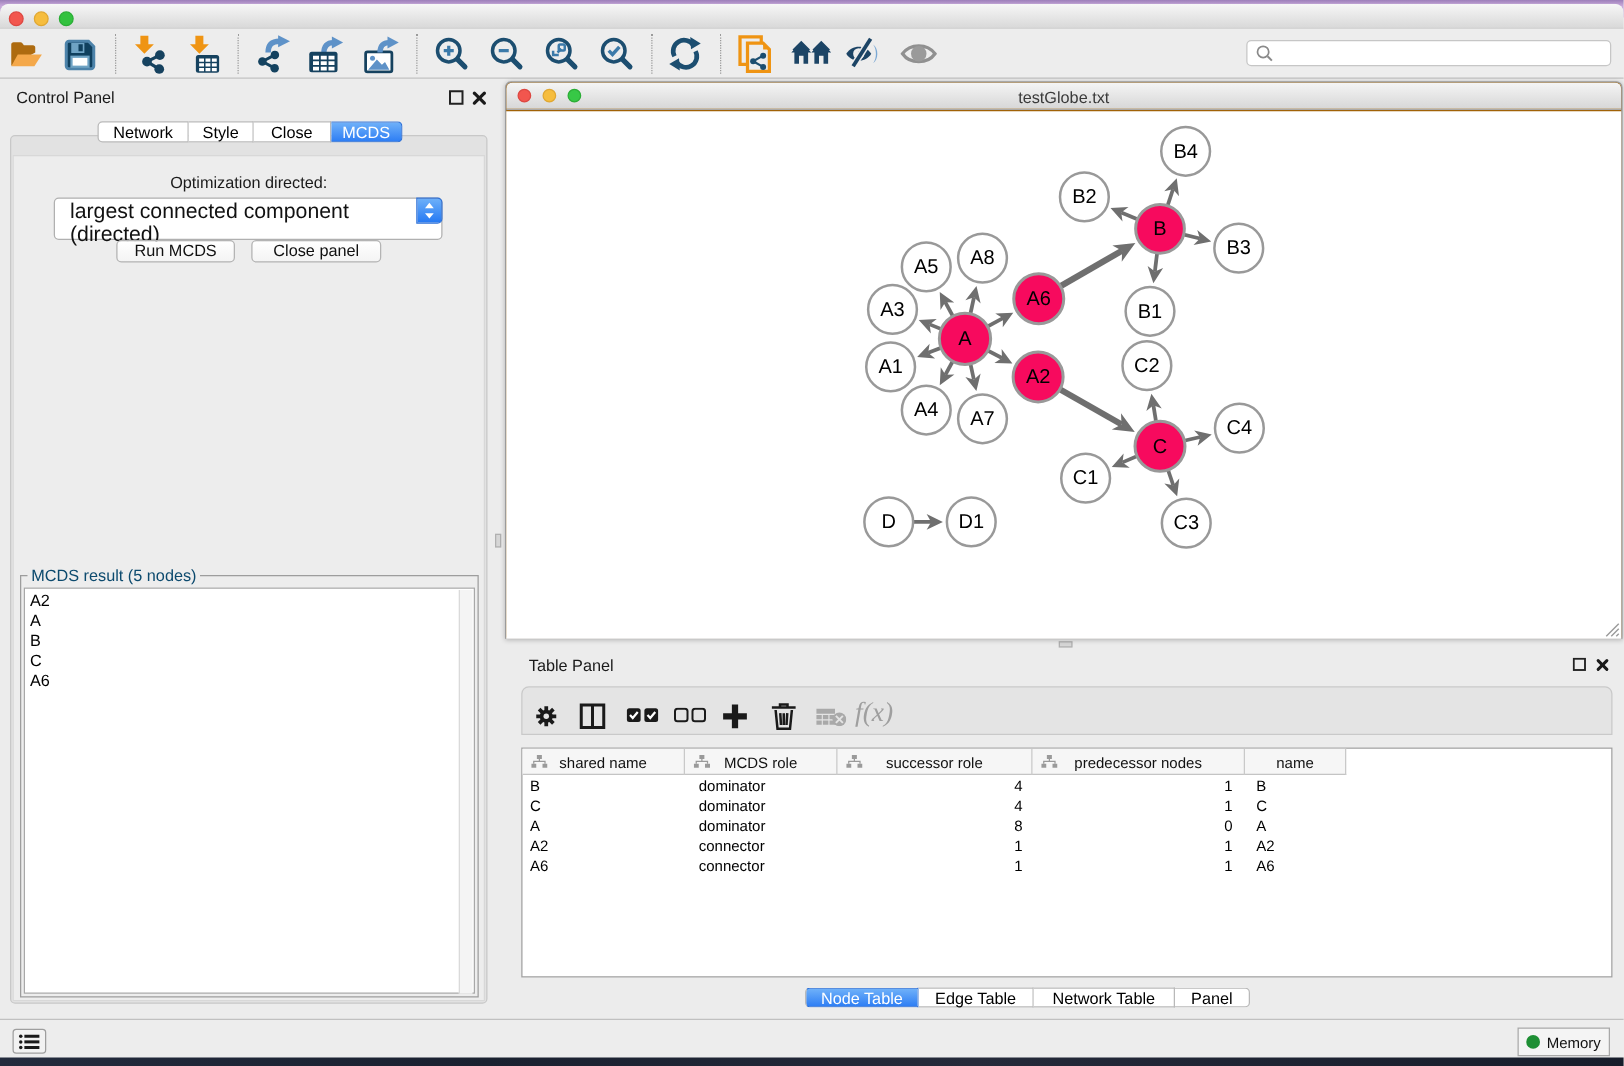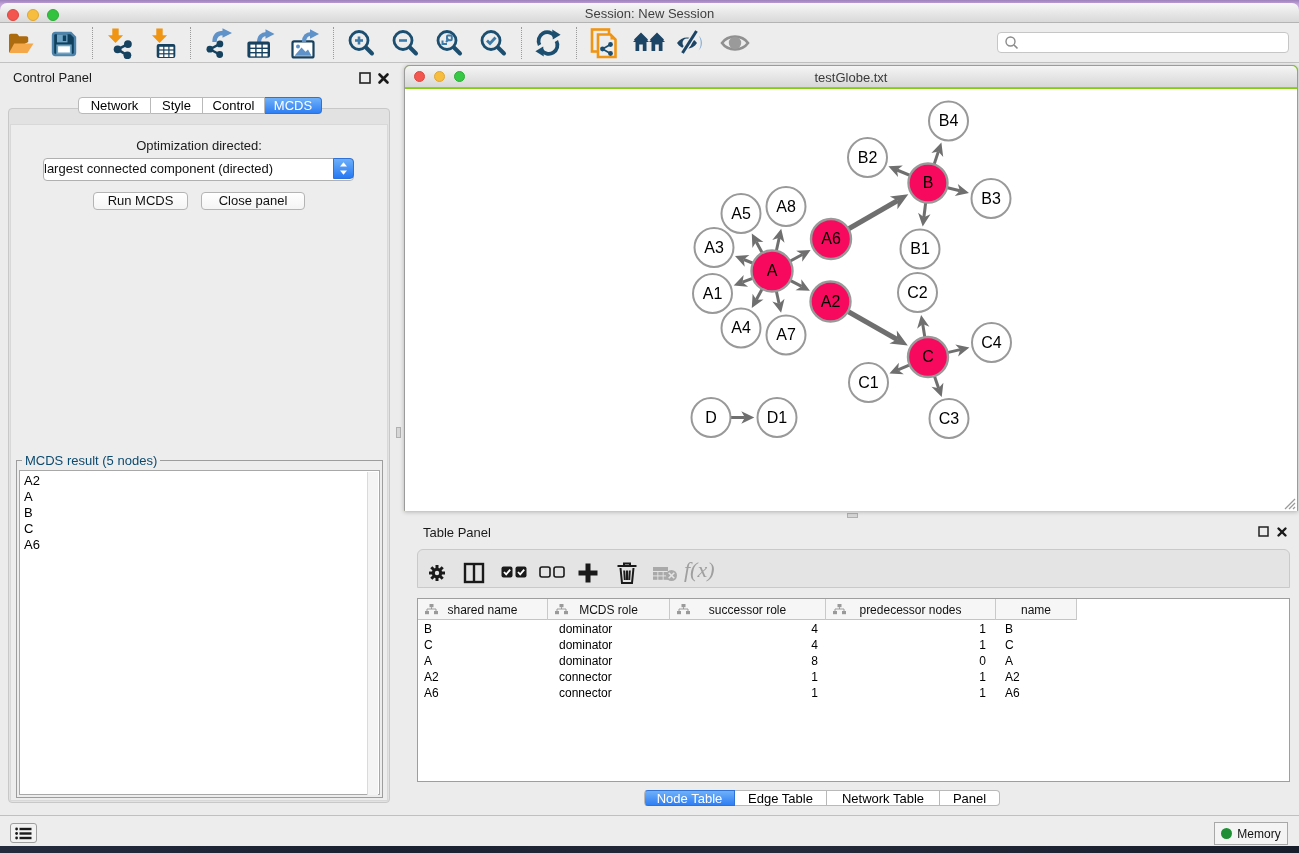--- a/index.html
+++ b/index.html
@@ -19,30 +19,30 @@
 
 #cpTitle{left:13px;top:70px;font-size:13px;color:#1a1a1a}
 #cpPanel{left:8px;top:108px;width:382px;height:695px;background:#e2e2e2;border:1px solid #c8c8c8;border-radius:4px}
 #cpInner{left:10px;top:124px;width:378px;height:677px;background:#ededed;border:1px solid #d8d8d8}
 .seg{display:flex;position:absolute;height:17px;font-size:13px}
 .seg .s{background:#fff;border-top:1px solid #b9b9b9;border-bottom:1px solid #b9b9b9;border-right:1px solid #b9b9b9;display:flex;align-items:center;justify-content:center;color:#000000}
 .seg .s:first-child{border-left:1px solid #b9b9b9;border-radius:4px 0 0 4px}
 .seg .s:last-child{border-radius:0 4px 4px 0}
 .seg .sel{background:linear-gradient(#6fb1f9,#2e7ef4);color:#fff;border-color:#2e71d8}
 #optLabel{left:9px;top:138px;width:380px;text-align:center;font-size:13px;color:#1a1a1a}
-#dropdown{left:43px;top:158px;width:311px;height:23px;background:#fff;border:1px solid #b0b0b0;border-radius:4px;font-size:13px;color:#111;line-height:19px;}
+#dropdown{left:43px;top:158px;width:311px;height:34px;background:#fff;border:1px solid #b0b0b0;border-radius:4px;font-size:17px;color:#111;line-height:19px;padding-left:12px}
 #ddBtn{position:absolute;right:-1px;top:-1px;width:21px;height:21px;border-radius:0 4px 4px 0;background:linear-gradient(#6db0f9,#2579f3);border:1px solid #2e71d8}
 .btn{position:absolute;height:18px;background:linear-gradient(#ffffff,#f4f4f4);border:1px solid #b4b4b4;border-radius:4px;font-size:13px;color:#111;text-align:center;line-height:16px}
 
 #fs{left:16px;top:460px;width:367px;height:338px;border:1px solid #9d9d9d}
 #fsLegend{left:22px;top:453px;background:#ededed;padding:0 3px;font-size:13px;color:#0c4a6e}
 #fsList{left:19px;top:470px;width:361px;height:325px;background:#fff;border:1px solid #a8a8a8;font-size:13px;color:#000;padding:2px 0 0 4px;line-height:16px}
 #fsScroll{position:absolute;right:1px;top:1px;width:11px;height:323px;background:#f4f4f4;border-left:1px solid #dadada}
 
-#netwin{left:404px;top:65px;width:894px;height:446px;background:#84cc16;border:1px solid #9b9b9b;border-radius:5px 5px 0 0;box-shadow:0 1px 4px rgba(0,0,0,0.25)}
+#netwin{left:404px;top:65px;width:894px;height:446px;background:#a16207;border:1px solid #9b9b9b;border-radius:5px 5px 0 0;box-shadow:0 1px 4px rgba(0,0,0,0.25)}
 #nettitle{position:absolute;left:0;top:0;width:100%;height:22px;background:linear-gradient(#f5f5f5,#d7d7d7);border-bottom:1px solid #aaaaaa;border-radius:5px 5px 0 0}
 #nettitle .t{position:absolute;left:0;right:0;top:4px;text-align:center;font-size:13px;color:#3a3a3a}
 #netcanvas{position:absolute;left:0;top:23px;width:892px;height:422px;background:#fff}
 
 #tpTitle{left:423px;top:525px;font-size:13px;color:#1a1a1a}
 #tpToolbar{left:417px;top:549px;width:873px;height:39px;background:#e4e4e4;border:1px solid #c9c9c9;border-radius:6px 6px 0 0}
 #tpTable{left:417px;top:598px;width:873px;height:184px;background:#fff;border:1px solid #9e9e9e}
 #tpHead{position:absolute;left:0;top:0;height:21px;background:#f6f6f6;border-bottom:1px solid #c4c4c4;font-size:12px;color:#111}
 .hc{position:absolute;top:0;height:21px;border-right:1px solid #c9c9c9;display:flex;align-items:center;justify-content:center}
 .tr{position:absolute;font-size:12px;color:#000;height:16px;line-height:16px}
@@ -51,21 +51,20 @@
 #listbtn{left:10px;top:823px;width:27px;height:20px;background:#f2f2f2;border:1px solid #9e9e9e;border-radius:3px}
 #membtn{left:1214px;top:822px;width:74px;height:23px;background:#f4f4f4;border:1px solid #a8a8a8;font-size:12px;color:#111;display:flex;align-items:center;justify-content:center;gap:5px}
 #desk{left:0;top:846px;width:1299px;height:7px;background:linear-gradient(90deg,#232b3d 0%,#1a2130 30%,#252a3a 60%,#171d2b 100%)}
 .grip{position:absolute;background:#d6d6d6;border:1px solid #b0b0b0}
 </style></head><body>
 <div class="abs" id="deskTop"></div>
 <div class="abs" id="titlebar">
  <div class="light" style="left:7px;background:#f2564e;border:1px solid #dd4741"></div>
  <div class="light" style="left:27px;background:#f6bd3e;border:1px solid #e0a731"></div>
  <div class="light" style="left:47px;background:#33c23f;border:1px solid #2aad35"></div>
- <div class="t">Session: New Session</div>
 </div>
 <div class="abs" id="toolbar">
  <div class="tsep" style="left:92px"></div>
  <div class="tsep" style="left:190px"></div>
  <div class="tsep" style="left:333px"></div>
  <div class="tsep" style="left:521px"></div>
  <div class="tsep" style="left:576px"></div>
  <div class="ticon" style="left:6px;width:30px">
       <svg width="30" height="32" viewBox="0 0 30 32">
   <path d="M3 25.5 V8.5 c0-1 .8-1.8 1.8-1.8 h5.6 c.6 0 1.1.3 1.5.8 l1.2 1.7 h7.3 c1 0 1.8.8 1.8 1.8 v4z" fill="#ad6b10"></path>
@@ -248,21 +247,21 @@
     <g stroke="#1a1a1a" stroke-width="2.6" stroke-linecap="round">
       <line x1="2.5" y1="2.5" x2="10.5" y2="10.5"></line>
       <line x1="10.5" y1="2.5" x2="2.5" y2="10.5"></line>
     </g>
   </svg>
 <div class="abs" id="cpPanel"></div>
 <div class="abs" id="cpInner"></div>
 <div class="seg" style="left:78px;top:97px">
  <div class="s" style="width:73px">Network</div>
  <div class="s" style="width:52px">Style</div>
- <div class="s" style="width:62px">Control</div>
+ <div class="s" style="width:62px">Close</div>
  <div class="s sel" style="width:57px">MCDS</div>
 </div>
 <div class="abs" id="optLabel">Optimization directed:</div>
 <div class="abs" id="dropdown">largest connected component (directed)
  <div id="ddBtn"><svg width="19" height="19" viewBox="0 0 19 19">
         <g fill="#fff">
           <path d="M9.5 3.2 L13 7.5 H6z"></path>
           <path d="M9.5 15.8 L13 11.5 H6z"></path>
         </g>
       </svg></div>

